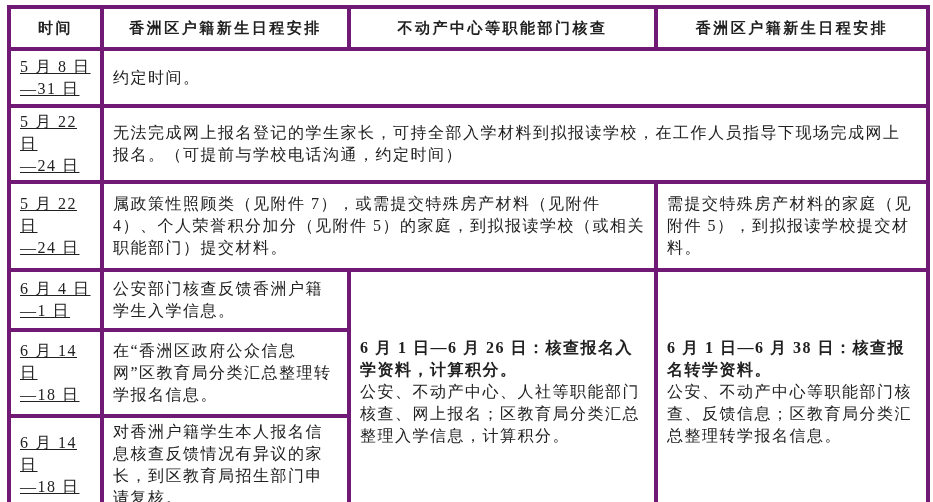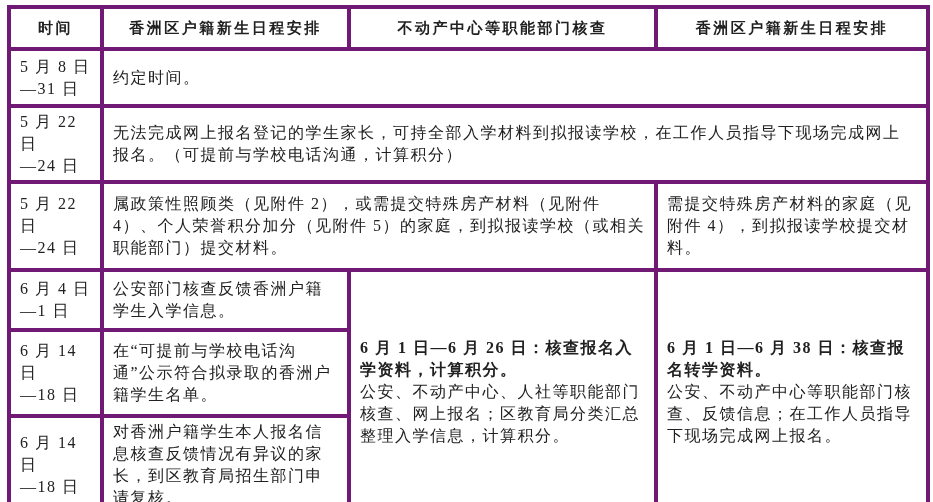--- a/index.html
+++ b/index.html
@@ -40,20 +40,21 @@
     font-size: 15px;
     letter-spacing: 2.5px;
     padding: 3px 2px;
   }
   td.time-cell {
     text-align: center;
     font-weight: bold;
     font-size: 15px;
     letter-spacing: 1px;
     padding: 3px 2px;
+    text-decoration: underline;
   }
   .bold-lead {
     font-weight: bold;
   }
   td.content-bold {
     font-weight: bold;
   }
 </style>
 </head>
 <body>
@@ -80,54 +81,54 @@
       <div>—31 日</div>
     </td>
     <td colspan="3" class="content-bold">约定时间。</td>
   </tr>
 
   <tr style="height:69px">
     <td class="time-cell">
       <div>5 月 22 日</div>
       <div>—24 日</div>
     </td>
-    <td colspan="3">无法完成网上报名登记的学生家长，可持全部入学材料到拟报读学校，在工作人员指导下现场完成网上报名。（可提前与学校电话沟通，计算积分）</td>
+    <td colspan="3">无法完成网上报名登记的学生家长，可持全部入学材料到拟报读学校，在工作人员指导下现场完成网上报名。（可提前与学校电话沟通，约定时间）</td>
   </tr>
 
   <tr style="height:88px">
     <td class="time-cell">
       <div>5 月 22 日</div>
       <div>—24 日</div>
     </td>
-    <td colspan="2">属政策性照顾类（见附件 2），或需提交特殊房产材料（见附件 4）、个人荣誉积分加分（见附件 5）的家庭，到拟报读学校（或相关职能部门）提交材料。</td>
-    <td>需提交特殊房产材料的家庭（见附件 4），到拟报读学校提交材料。</td>
+    <td colspan="2">属政策性照顾类（见附件 7），或需提交特殊房产材料（见附件 4）、个人荣誉积分加分（见附件 5）的家庭，到拟报读学校（或相关职能部门）提交材料。</td>
+    <td>需提交特殊房产材料的家庭（见附件 5），到拟报读学校提交材料。</td>
   </tr>
 
   <tr style="height:60px">
     <td class="time-cell">
       <div>6 月 4 日</div>
       <div>—1 日</div>
     </td>
     <td>公安部门核查反馈香洲户籍学生入学信息。</td>
     <td rowspan="3">
       <div class="bold-lead">6 月 1 日—6 月 26 日：核查报名入学资料，计算积分。</div>
       <div>公安、不动产中心、人社等职能部门核查、网上报名；区教育局分类汇总整理入学信息，计算积分。</div>
     </td>
     <td rowspan="3">
       <div class="bold-lead">6 月 1 日—6 月 38 日：核查报名转学资料。</div>
-      <div>公安、不动产中心等职能部门核查、反馈信息；在工作人员指导下现场完成网上报名。</div>
+      <div>公安、不动产中心等职能部门核查、反馈信息；区教育局分类汇总整理转学报名信息。</div>
     </td>
   </tr>
 
   <tr style="height:86px">
     <td class="time-cell">
       <div>6 月 14 日</div>
       <div>—18 日</div>
     </td>
-    <td>在“可提前与学校电话沟通”公示符合拟录取的香洲户籍学生名单。</td>
+    <td>在“香洲区政府公众信息网”区教育局分类汇总整理转学报名信息。</td>
   </tr>
 
   <tr style="height:86px">
     <td class="time-cell">
       <div>6 月 14 日</div>
       <div>—18 日</div>
     </td>
     <td>对香洲户籍学生本人报名信息核查反馈情况有异议的家长，到区教育局招生部门申请复核。</td>
   </tr>
 </tbody>

